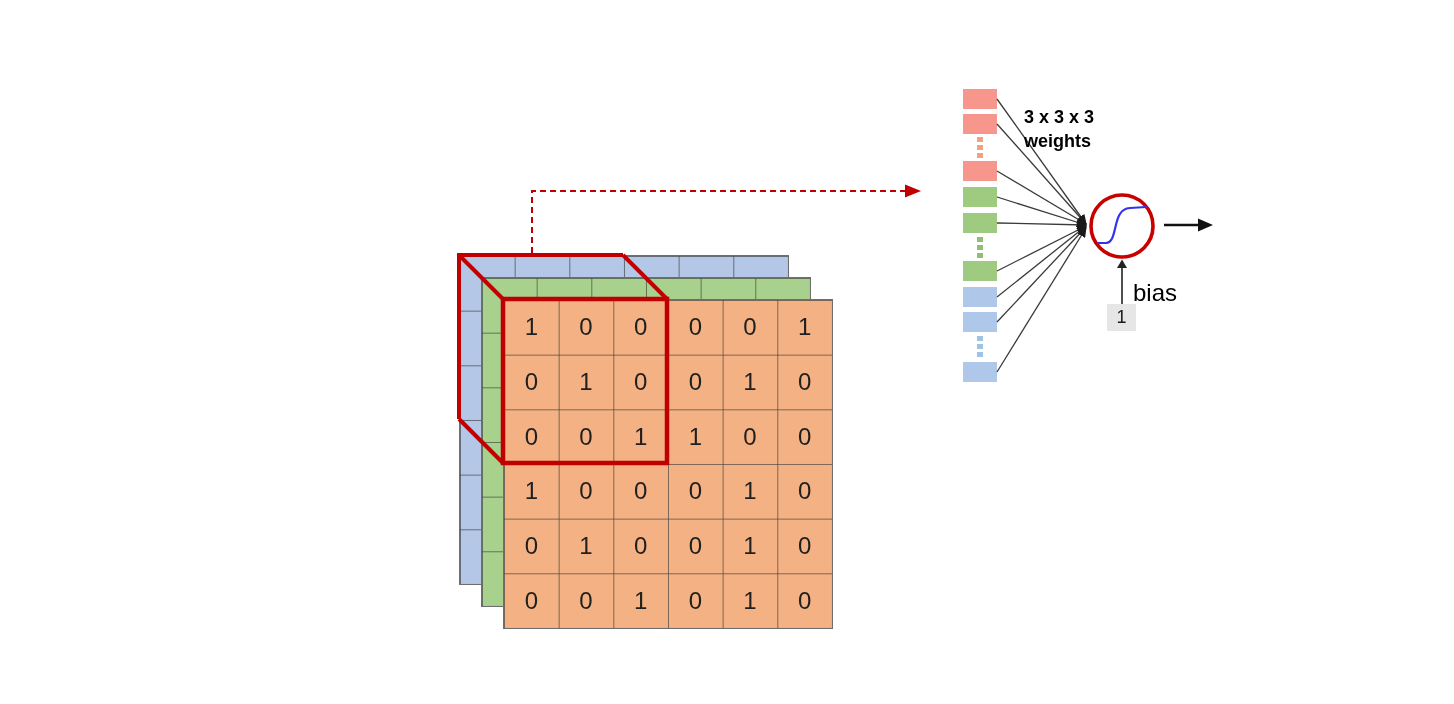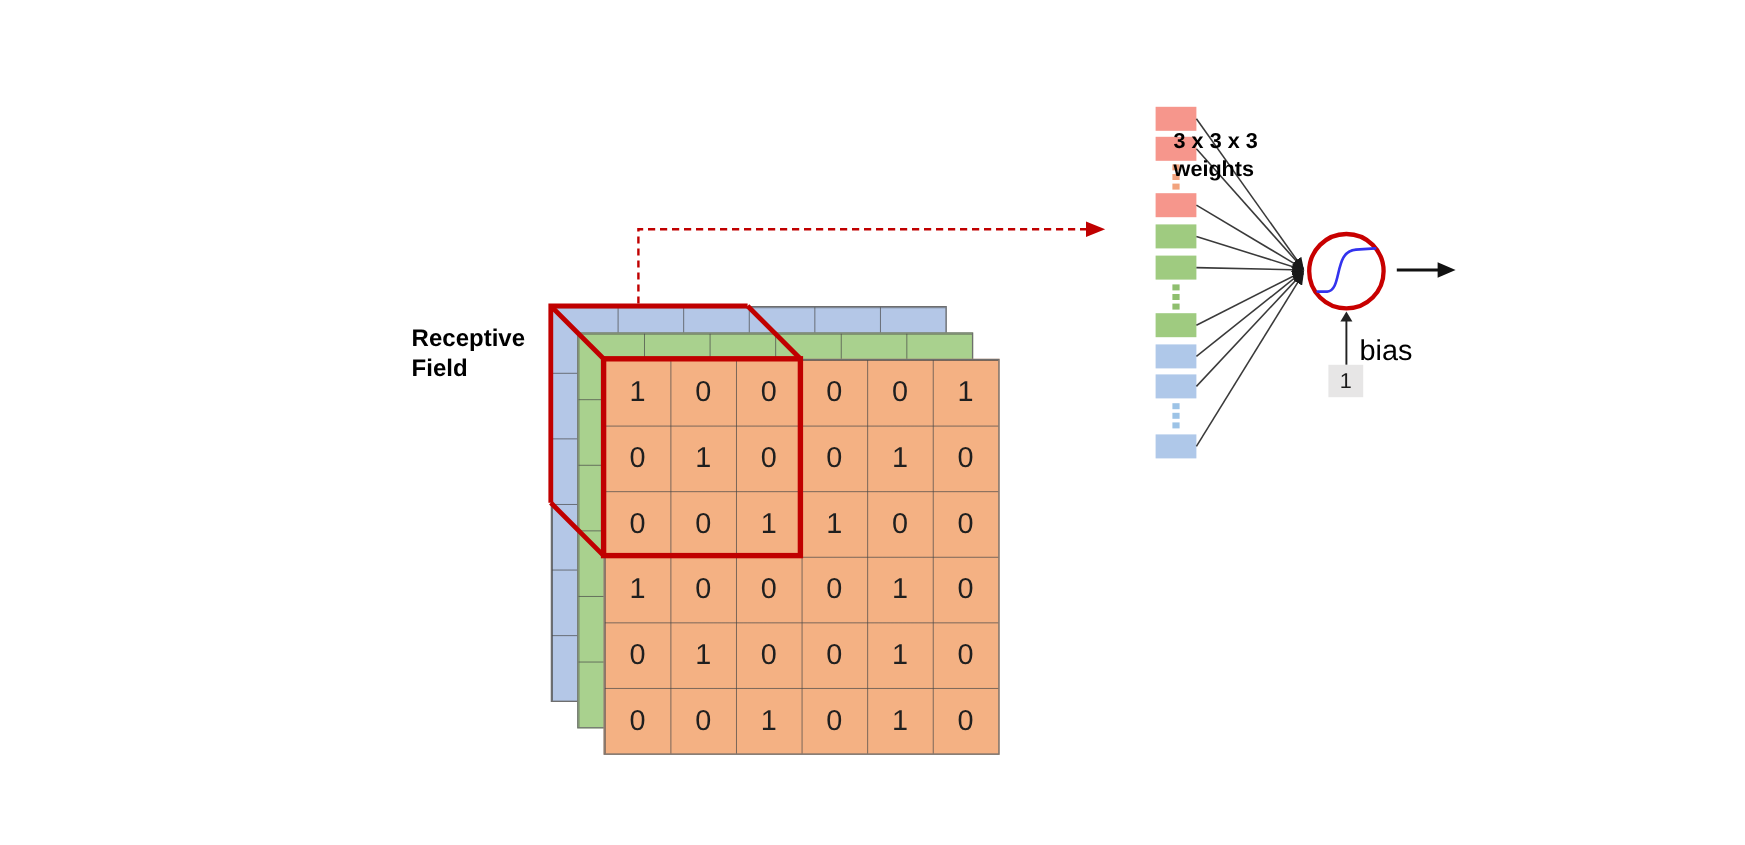--- a/index.html
+++ b/index.html
@@ -20,21 +20,21 @@
   #layer-green {left:481px;top:277px;background-color:#A9D18E;}
   #layer-orange{left:503px;top:299px;background-color:#F4B183;
     display:grid;grid-template-columns:repeat(6,1fr);grid-template-rows:repeat(6,1fr);}
   .cell{
     display:flex;align-items:center;justify-content:center;
     font-size:24px;color:#1f1f1f;
   }
   
   .lbl{position:absolute;white-space:pre-line;color:#000;}
   #receptive-label{left:343px;top:270px;font-size:20px;line-height:25px;font-weight:bold;}
-  #weights-label{left:978px;top:105px;font-size:18px;line-height:24px;font-weight:bold;}
+  #weights-label{left:1024px;top:105px;font-size:18px;line-height:24px;font-weight:bold;}
   #bias-label{left:1133px;top:279px;font-size:24px;font-weight:normal;}
   #bias-one-box{
     position:absolute;left:1107px;top:304px;width:29px;height:27px;
     background:#E7E6E6;display:flex;align-items:center;justify-content:center;
     font-size:18px;color:#1a1a1a;
   }
   
   .sq{position:absolute;width:34px;height:20px;}
   .sq.red{background:#F6968C}
   .sq.green{background:#9FCB80}
@@ -149,20 +149,18 @@
     <circle cx="1122" cy="226" r="31" fill="#ffffff" stroke="#C80000" stroke-width="3.6"></circle>
     <path d="M1098,243 L1106,243 C1119,242 1111,209 1130,208 L1146,207" fill="none" stroke="#3333EE" stroke-width="2.2" stroke-linecap="round"></path>
 
     <line x1="1164" y1="225" x2="1199" y2="225" stroke="#111111" stroke-width="2.6"></line>
     <path d="M1198,218.5 L1213,225 L1198,231.5 z" fill="#111111"></path>
 
     <line x1="1122" y1="304" x2="1122" y2="265" stroke="#222222" stroke-width="1.6"></line>
     <path d="M1117,268 L1122,259.5 L1127,268 z" fill="#222222"></path>
   </svg>
 
-  <div class="lbl" id="receptive-label">Receptive
-Field</div>
   <div class="lbl" id="weights-label">3 x 3 x 3
 weights</div>
   <div class="lbl" id="bias-label">bias</div>
   <div id="bias-one-box">1</div>
 
 </div>
 
 </body></html>

